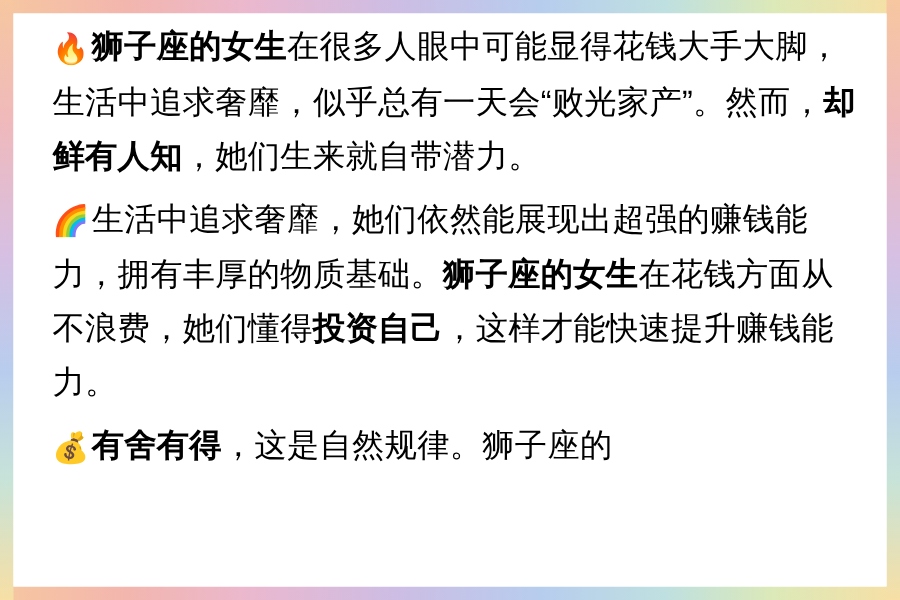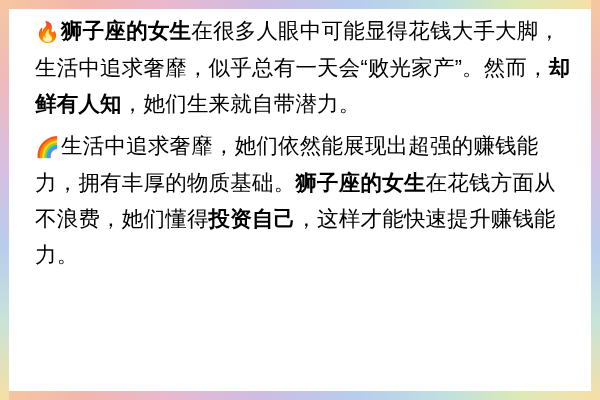--- a/index.html
+++ b/index.html
@@ -99,16 +99,19 @@
     <div class="content">
 
       <p class="para">
         <span class="emoji">🔥</span><span class="b">狮子座的女生</span><span>在很多人眼中可能显得花钱大手大脚，生活中追求奢靡，似乎总有一天会“败光家产”。然而，</span><span class="b">却鲜有人知</span><span>，她们生来就自带潜力。</span>
       </p>
 
       <p class="para">
         <span class="emoji">🌈</span><span>生活中追求奢靡，她们依然能展现出超强的赚钱能力，拥有丰厚的物质基础。</span><span class="b">狮子座的女生</span><span>在花钱方面从不浪费，她们懂得</span><span class="b">投资自己</span><span>，这样才能快速提升赚钱能力。</span>
       </p>
 
+      <p class="para">
+        <span class="emoji">💰</span><span class="b">有舍有得</span><span>，这是自然规律。狮子座的</span>
+      </p>
 
     </div>
   </div>
 </div>
 
 </body></html>

